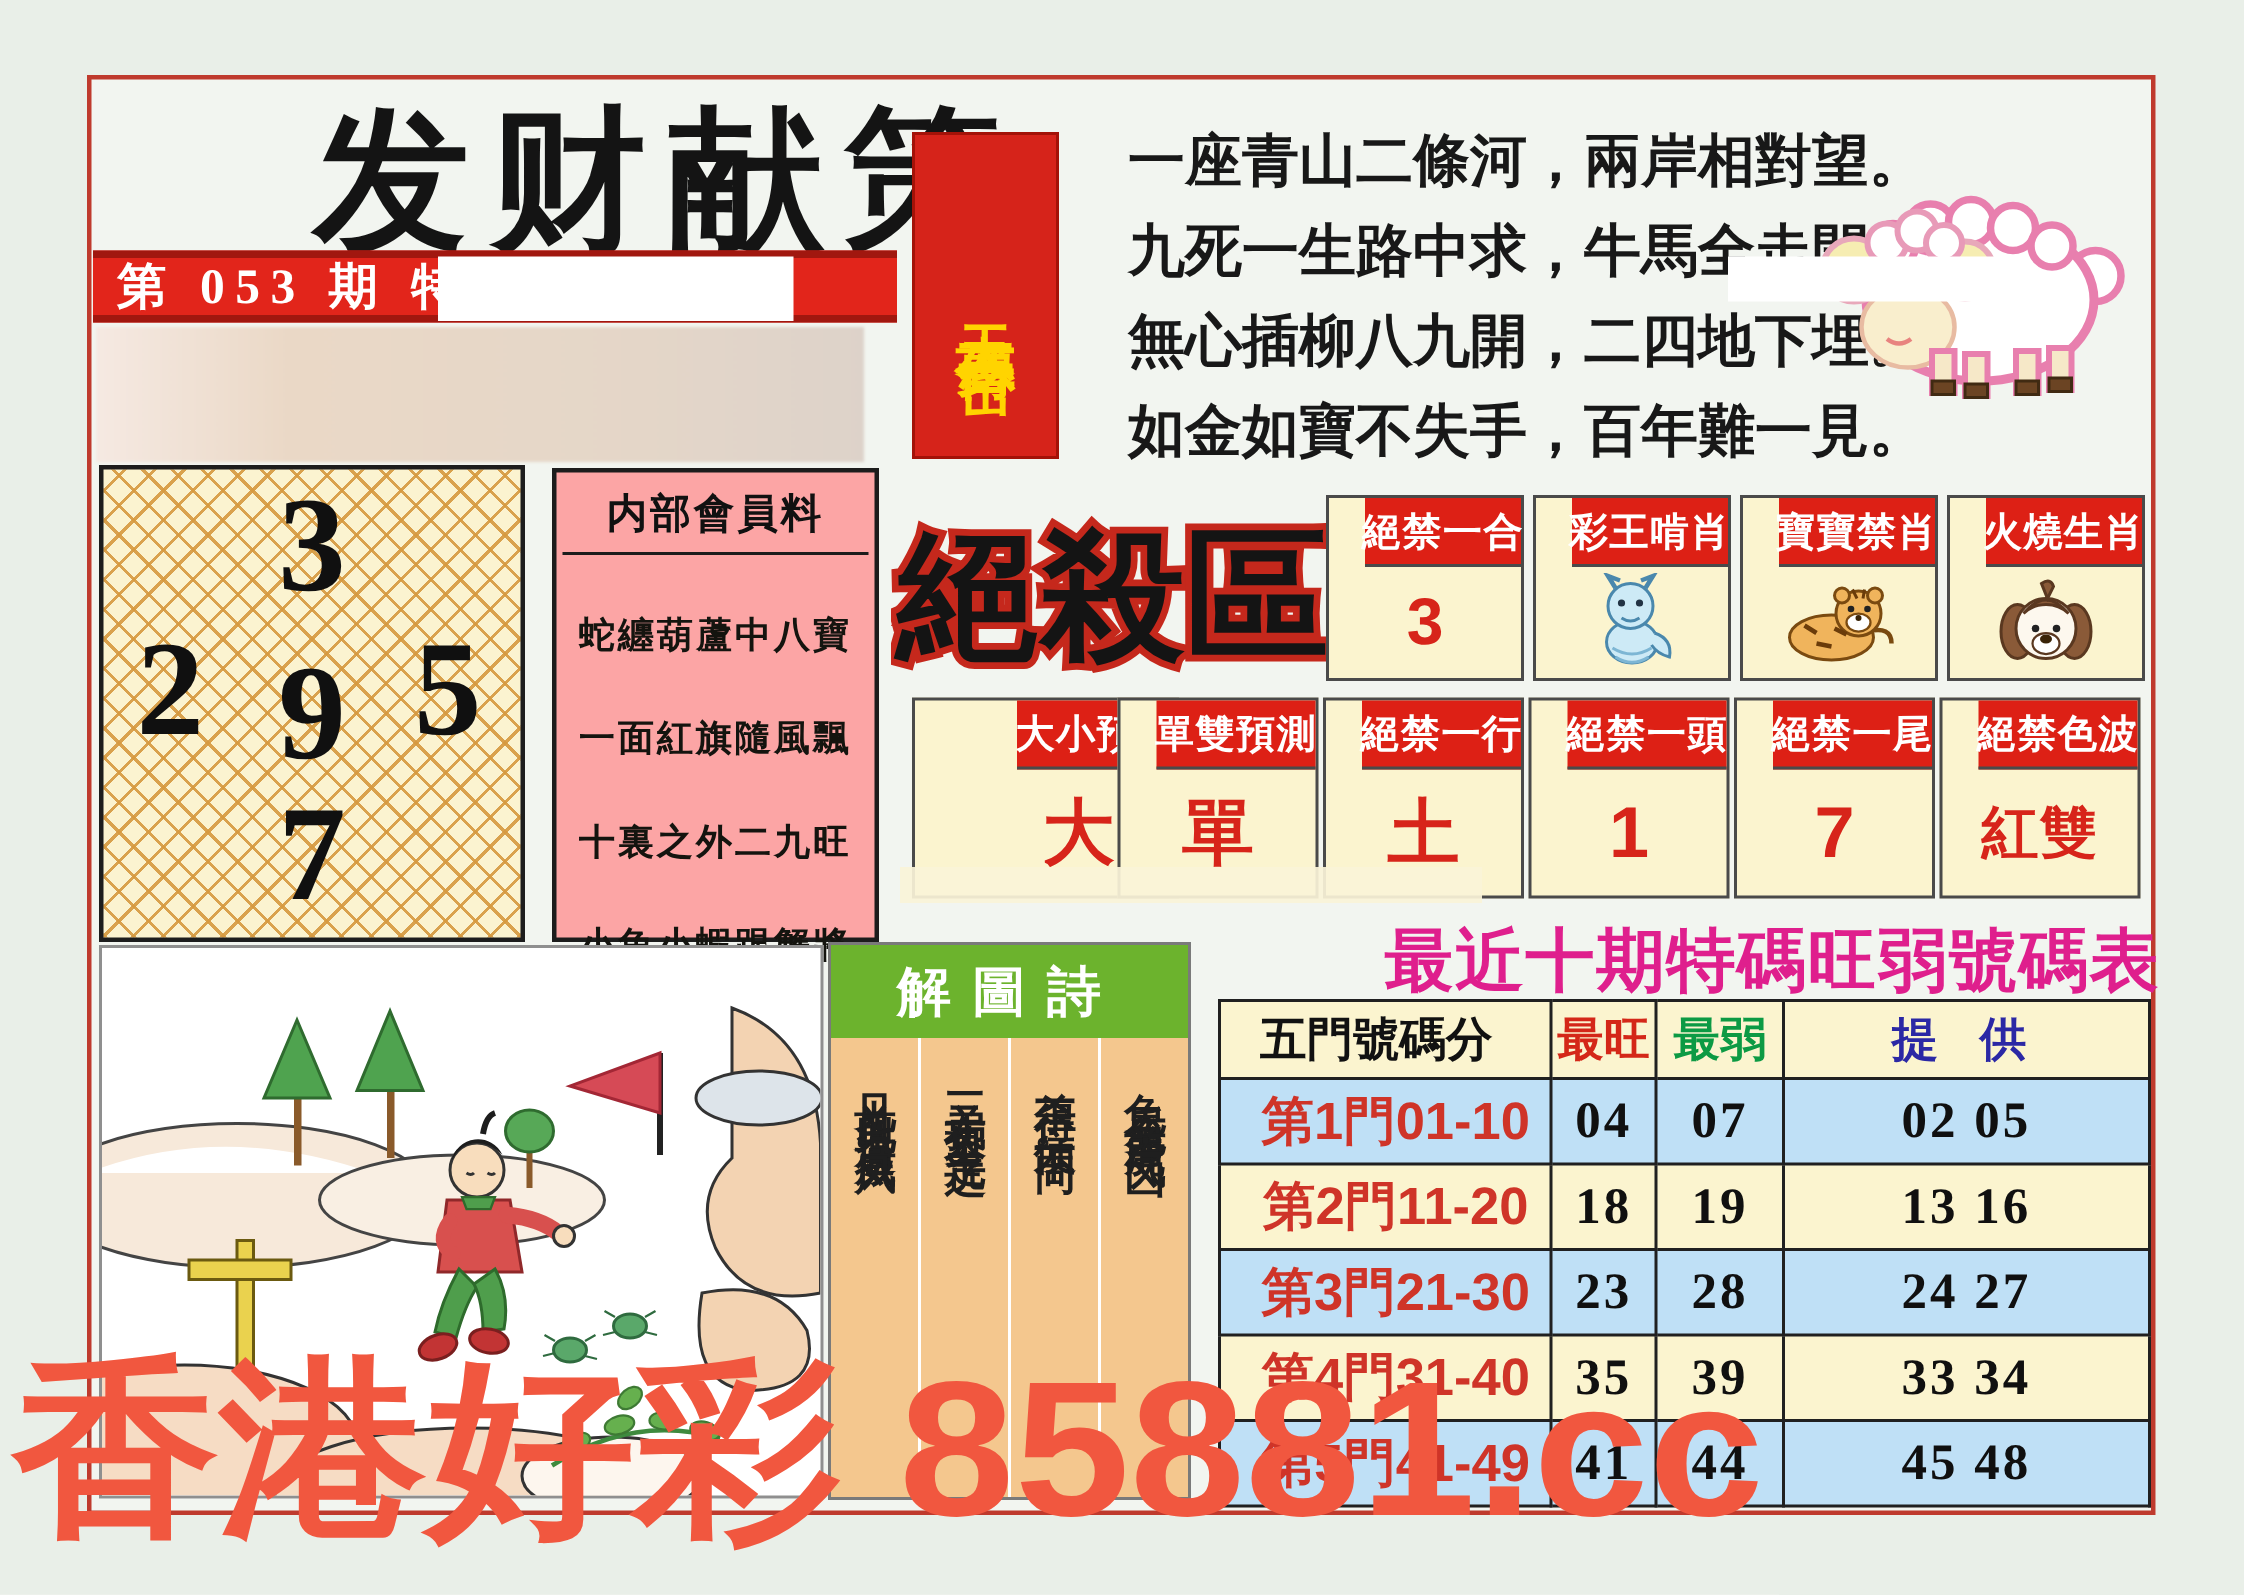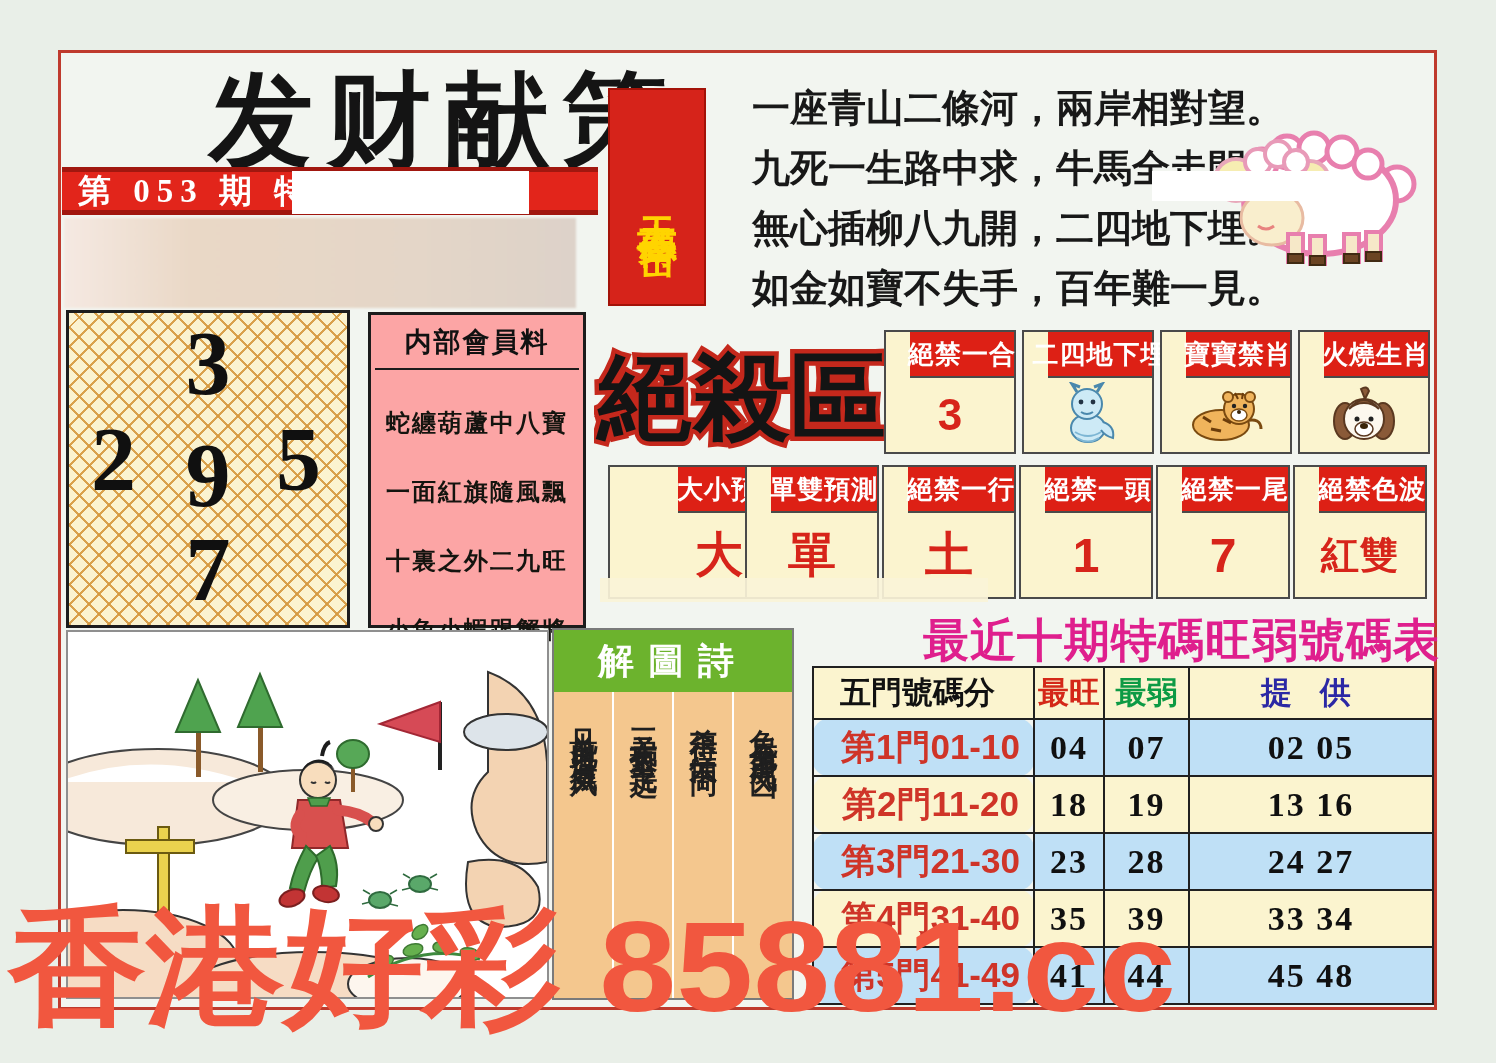--- a/index.html
+++ b/index.html
@@ -76,21 +76,21 @@
   table.hot{position:absolute;left:812px;top:666px;width:622px;border-collapse:collapse;}
   table.hot td{border:2px solid #202020;text-align:center;vertical-align:middle;
     padding:0;height:55px;}
   table.hot tr.hdr td{height:50px;background:#fbf4cf;
     font:700 31px "Liberation Serif",serif;color:#111;}
   td.c-gate-h{text-align:left !important;padding-left:26px !important;}
   .c-hot{color:#d42718 !important;} .c-weak{color:#0c9a44 !important;}
   .c-prov{color:#2b28a5 !important;letter-spacing:10px;}
   tr.r-blue td{background:#bfe0f6;} tr.r-cream td{background:#fbf4cf;}
   td.gate{color:#cf3428;font:700 35px "Liberation Sans",sans-serif;
-    text-align:right;padding-left:14px !important;white-space:nowrap;border-radius:15px;}
+    text-align:right;padding-left:14px !important;white-space:nowrap;}
   td.num{font:700 34px "Liberation Serif",serif;color:#101010;letter-spacing:2px;}
   .col-gate{width:196px;} .col-hot{width:72px;} .col-weak{width:88px;} .col-prov{width:266px;}
 
   
   .scene-box{left:66px;top:630px;width:479px;height:365px;border:2px solid #8f8f8f;
     background:#fff;overflow:hidden;}
   .jietu-box{left:552px;top:628px;width:238px;height:368px;border:2px solid #7a7a7a;
     background:#f4c78e;display:flex;flex-direction:column;}
   .jietu-h{height:62px;background:#6cb32d;display:flex;align-items:center;
     justify-content:center;color:#fff;font:700 36px "Liberation Serif",serif;
@@ -190,21 +190,21 @@
 
   <svg class="abs killzone-svg" width="296" height="136" viewBox="0 0 296 136">
     <text x="148" y="104" text-anchor="middle" font-family="Liberation Serif, serif" font-size="96" font-weight="bold" fill="#141414" stroke="#c5281c" stroke-width="9" paint-order="stroke">絕殺區</text>
   </svg>
 
   <div class="abs cell row1" style="left:884px;">
     <div class="cell-h">絕禁一合</div>
     <div class="cell-b">3</div>
   </div>
   <div class="abs cell row1" style="left:1022px;">
-    <div class="cell-h">二四地下埋</div>
+    <div class="cell-h">彩王啃肖</div>
     <div class="cell-b">
       <svg width="62" height="66" viewBox="0 0 62 66">
         <ellipse cx="31" cy="46" rx="17" ry="14" fill="#cdeaf6" stroke="#4a88ad" stroke-width="2"></ellipse>
         <path d="M18,50 q13,8 26,0 M20,56 q11,7 22,0" fill="none" stroke="#7db6d4" stroke-width="2"></path>
         <path d="M46,40 q12,4 10,16 q-8,-2 -12,-8" fill="#cdeaf6" stroke="#4a88ad" stroke-width="2"></path>
         <circle cx="30" cy="22" r="15" fill="#cdeaf6" stroke="#4a88ad" stroke-width="2"></circle>
         <path d="M20,10 l-5,-8 l8,3 M40,10 l5,-8 l-8,3" fill="none" stroke="#4a88ad" stroke-width="3"></path>
         <circle cx="24" cy="20" r="2.4" fill="#234"></circle>
           <circle cx="36" cy="20" r="2.4" fill="#234"></circle>
         <path d="M24,30 q6,4 12,0" fill="none" stroke="#4a88ad" stroke-width="2"></path>

